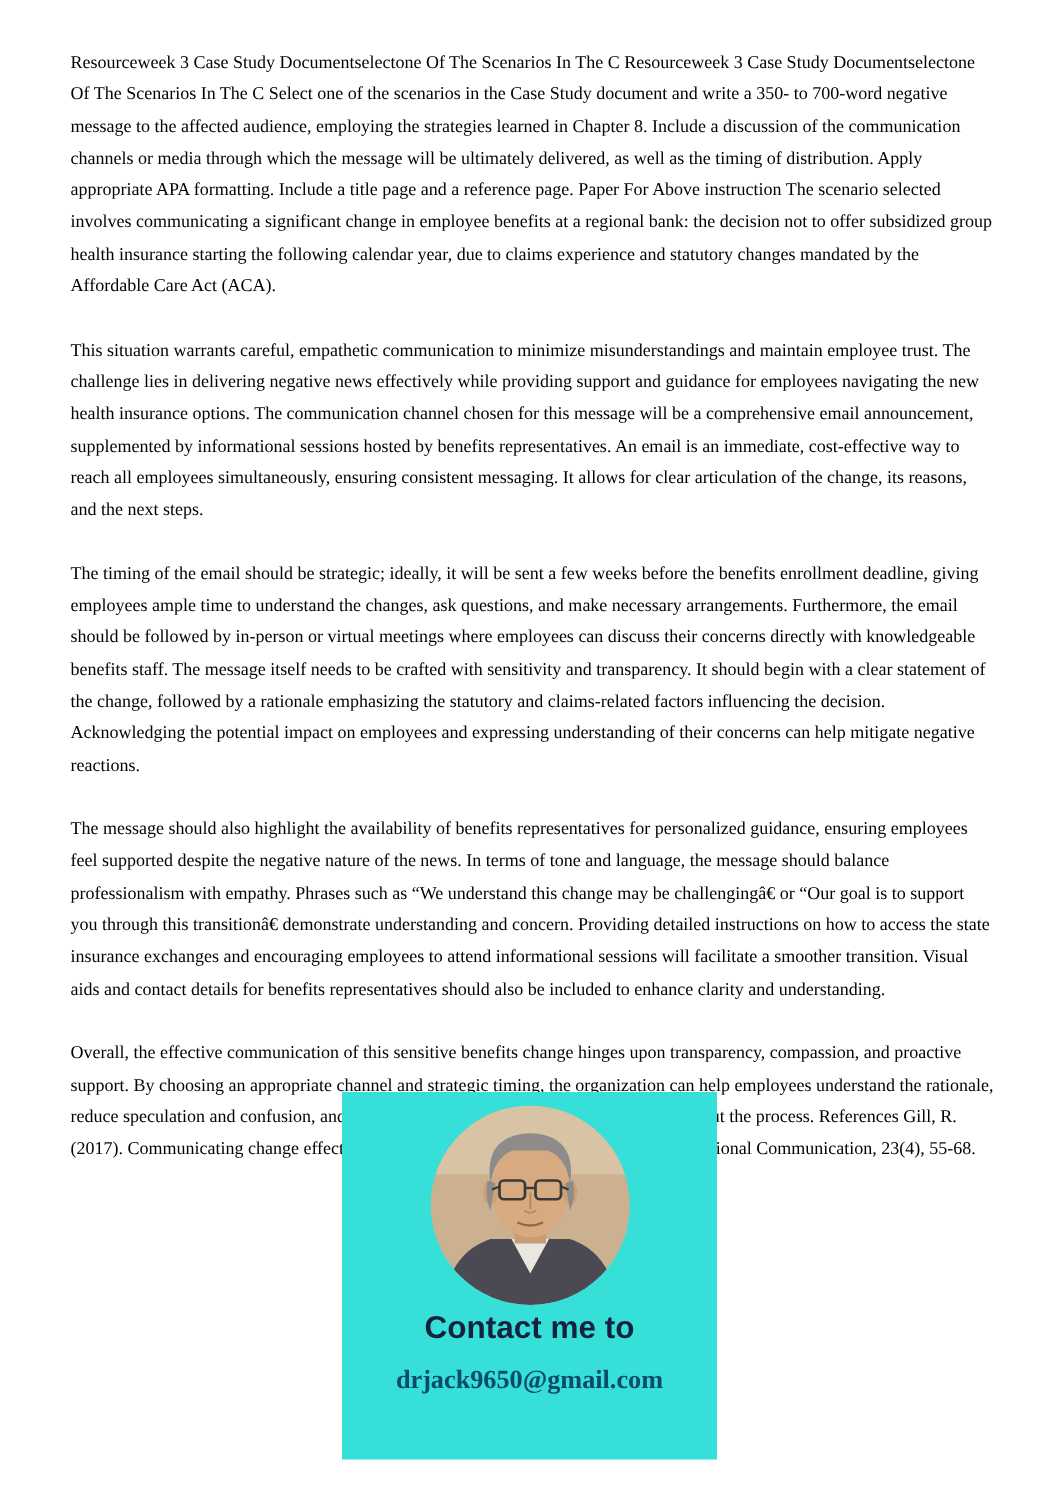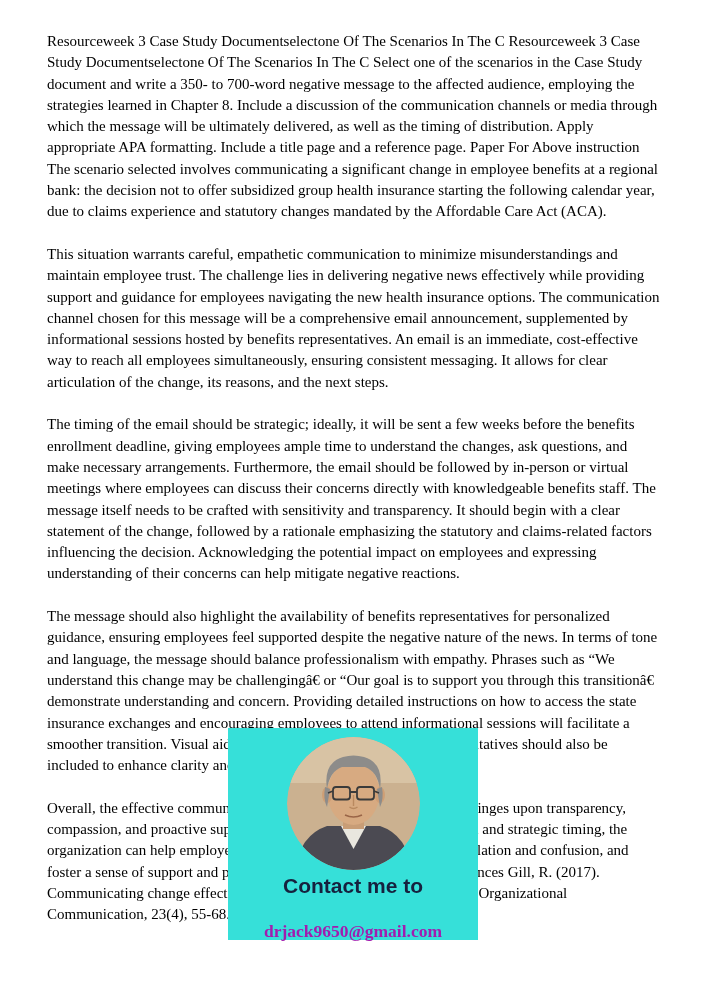--- a/index.html
+++ b/index.html
@@ -13,34 +13,34 @@
     height: 1000px;
     background: #ffffff;
     overflow: hidden;
     font-family: "Liberation Serif", serif;
   }
   .doc {
     position: absolute;
     left: 47px;
     top: 31px;
     width: 616px;
-    font-size: 15px;
+    font-size: 12px;
     line-height: 21.3px;
     color: #000000;
     text-align: left;
   }
   .doc p {
     margin: 0 0 21.3px 0;
   }
   .overlay {
     position: absolute;
     left: 228px;
     top: 728px;
     width: 250px;
-    height: 212px;
+    height: 245px;
     background: #36e0d9;
     display: flex;
     flex-direction: column;
     align-items: center;
     box-sizing: border-box;
   }
   .photo {
     width: 133px;
     height: 133px;
     border-radius: 50%;
@@ -54,25 +54,25 @@
     text-align: center;
   }
   .contact-line {
     font-family: "Liberation Sans", sans-serif;
     font-weight: bold;
     font-size: 21px;
     line-height: 28px;
     color: #16213e;
   }
   .email {
-    margin-top: 21px;
+    margin-top: 9px;
     font-family: "Liberation Serif", serif;
     font-weight: bold;
     font-size: 17.5px;
-    color: #a21caf;
+    color: #0c4a6e;
     text-align: center;
   }
 </style>
 </head>
 <body>
 
 <div class="page">
 
   <div class="doc">
     <p>Resourceweek 3 Case Study Documentselectone Of The Scenarios In The C Resourceweek 3 Case Study Documentselectone Of The Scenarios In The C Select one of the scenarios in the Case Study document and write a 350- to 700-word negative message to the affected audience, employing the strategies learned in Chapter 8. Include a discussion of the communication channels or media through which the message will be ultimately delivered, as well as the timing of distribution. Apply appropriate APA formatting. Include a title page and a reference page. Paper For Above instruction The scenario selected involves communicating a significant change in employee benefits at a regional bank: the decision not to offer subsidized group health insurance starting the following calendar year, due to claims experience and statutory changes mandated by the Affordable Care Act (ACA).</p>

